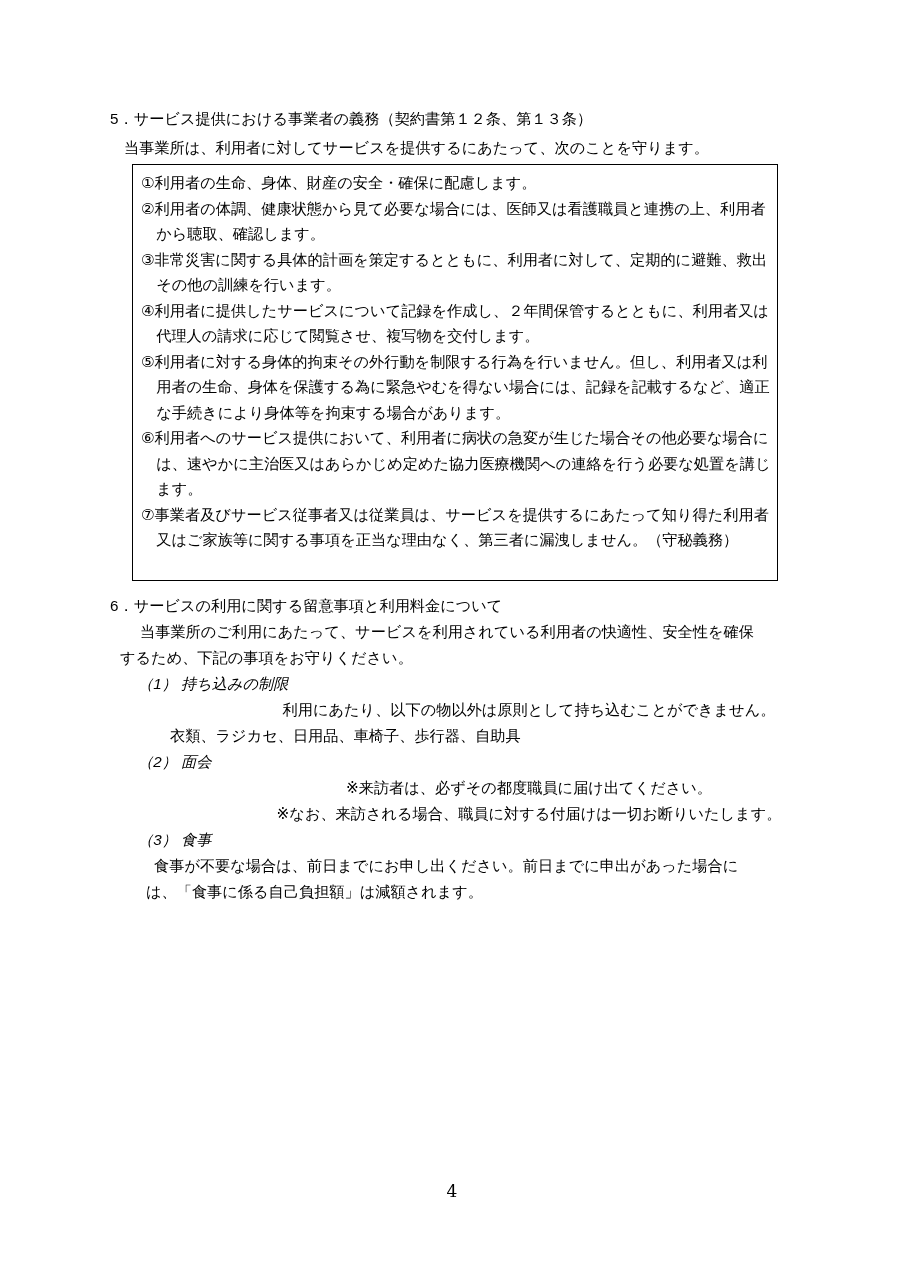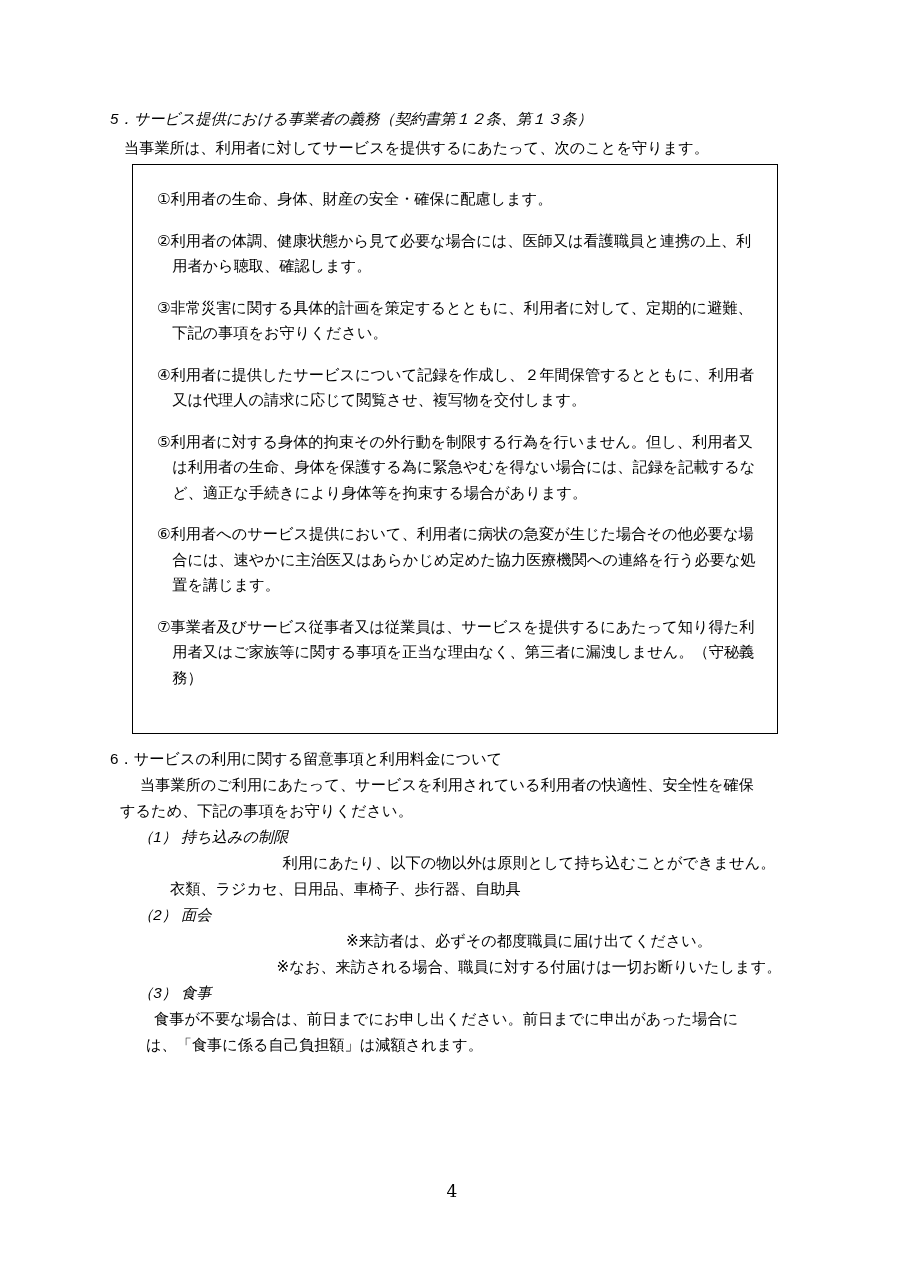--- a/index.html
+++ b/index.html
@@ -11,36 +11,35 @@
     position:relative;
     overflow:hidden;
   }
   .page{position:absolute;inset:0;}
 
   
   .s5-heading{
     margin:108px 0 0 110px;
     line-height:21px;
     font-weight:400;
-    font-style:italic;
   }
   .s5-intro{
     margin:8px 0 0 124px;
     line-height:21px;
   }
   .obligations-box{
     box-sizing:border-box;
     margin:6px 0 0 132px;
     width:646px;
     border:1px solid #000;
     padding:5px 4px 27px 8px;
     line-height:25.5px;
   }
   .ob{
-    margin:16px;
+    margin:0;
     padding-left:1em;
     text-indent:-1em;
     word-break:normal;
   }
   .ob-note{
     margin:0;
     padding-left:1em;
     word-break:normal;
   }
 
@@ -89,21 +88,21 @@
 
 <div class="page">
 
   <section>
     <div class="s5-heading">5．サービス提供における事業者の義務（契約書第１２条、第１３条）</div>
     <div class="s5-intro">当事業所は、利用者に対してサービスを提供するにあたって、次のことを守ります。</div>
 
     <div class="obligations-box">
       <p class="ob">①利用者の生命、身体、財産の安全・確保に配慮します。</p>
       <p class="ob">②利用者の体調、健康状態から見て必要な場合には、医師又は看護職員と連携の上、利用者から聴取、確認します。</p>
-      <p class="ob">③非常災害に関する具体的計画を策定するとともに、利用者に対して、定期的に避難、下記の事項をお守りください。</p>
+      <p class="ob">③非常災害に関する具体的計画を策定するとともに、利用者に対して、定期的に避難、救出その他の訓練を行います。</p>
       <p class="ob">④利用者に提供したサービスについて記録を作成し、２年間保管するとともに、利用者又は代理人の請求に応じて閲覧させ、複写物を交付します。</p>
       <p class="ob">⑤利用者に対する身体的拘束その外行動を制限する行為を行いません。但し、利用者又は利用者の生命、身体を保護する為に緊急やむを得ない場合には、記録を記載するなど、適正な手続きにより身体等を拘束する場合があります。</p>
       <p class="ob">⑥利用者へのサービス提供において、利用者に病状の急変が生じた場合その他必要な場合には、速やかに主治医又はあらかじめ定めた協力医療機関への連絡を行う必要な処置を講じます。</p>
       <p class="ob">⑦事業者及びサービス従事者又は従業員は、サービスを提供するにあたって知り得た利用者又はご家族等に関する事項を正当な理由なく、第三者に漏洩しません。（守秘義務）</p>
     </div>
   </section>
 
   <section class="s6">
     <div class="s6-heading">6．サービスの利用に関する留意事項と利用料金について</div>
     <div class="s6-intro">当事業所のご利用にあたって、サービスを利用されている利用者の快適性、安全性を確保するため、下記の事項をお守りください。</div>

